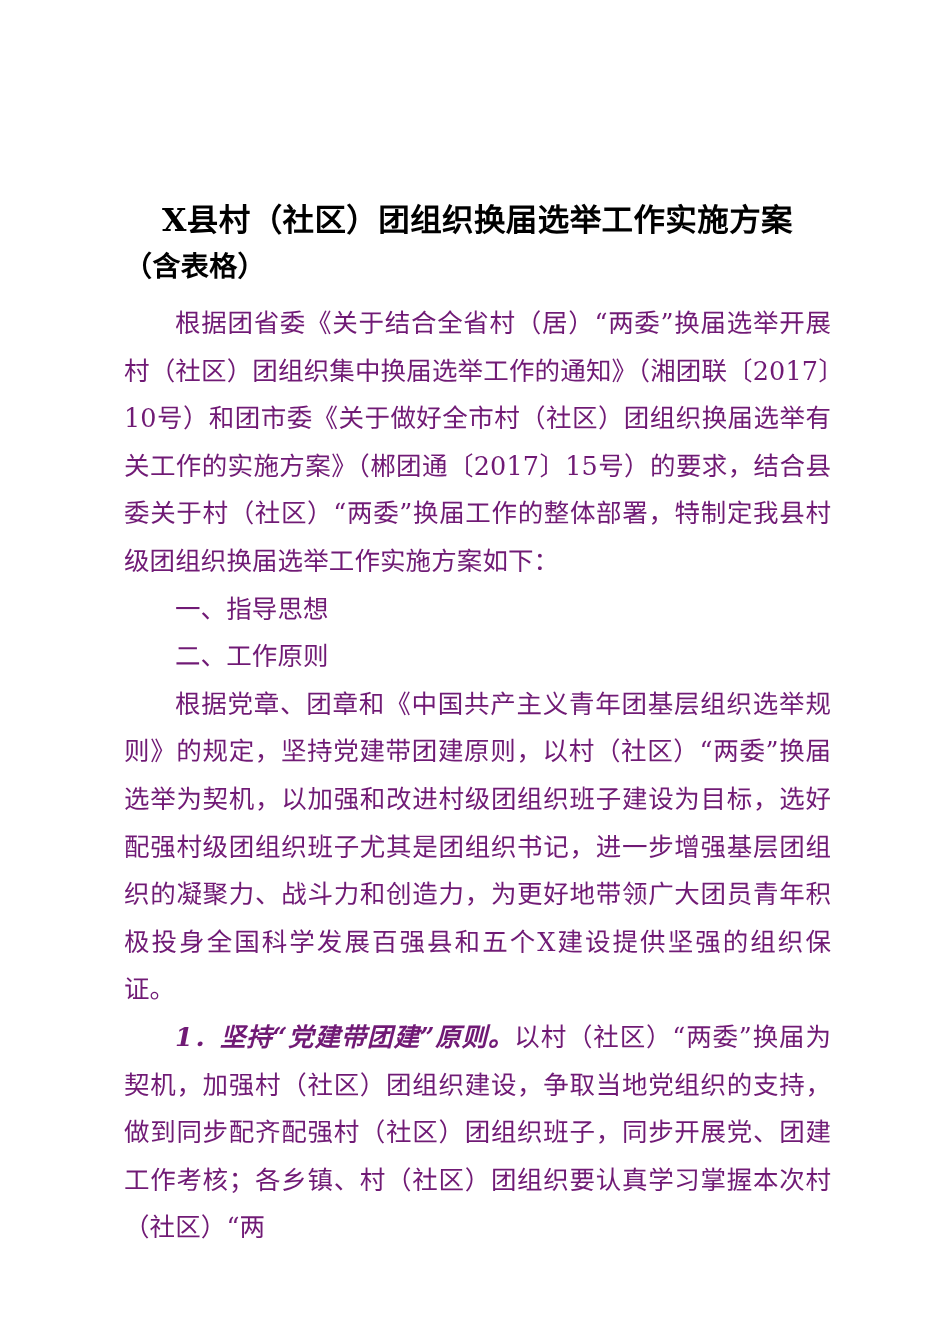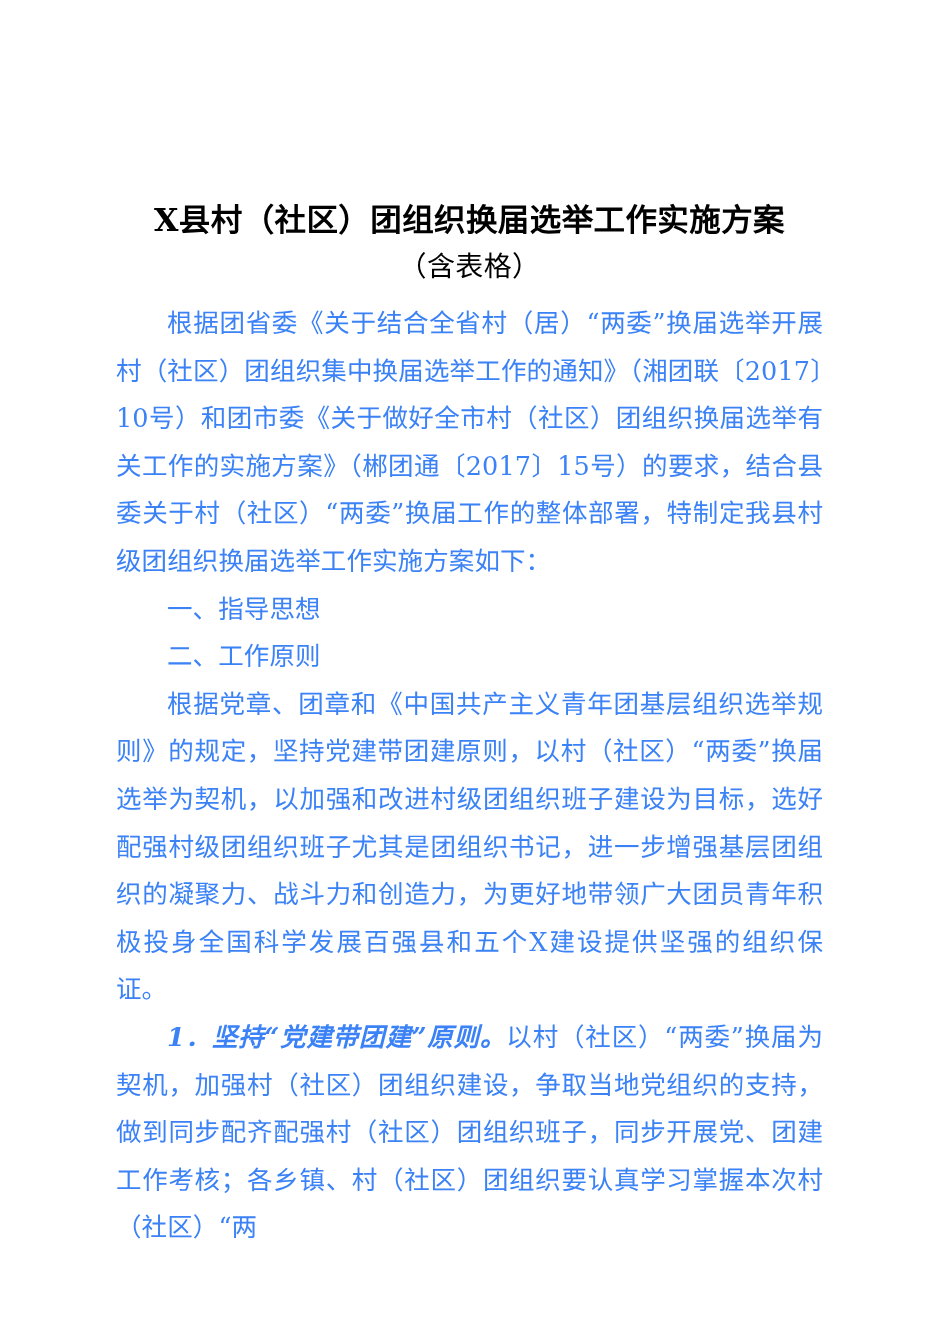--- a/index.html
+++ b/index.html
@@ -22,63 +22,62 @@
     width: 950px;
     height: 1344px;
     box-sizing: border-box;
     padding: 0;
     background: #ffffff;
   }
 
   
   .content {
     position: absolute;
-    left: 116px;
+    left: 124px;
     top: 0;
     width: 707px;
   }
 
   
   .title-block {
     padding-top: 196px;
   }
   .doc-title {
     font-family: "DejaVu Serif", "Liberation Serif", serif;
     font-weight: 700;
     font-size: 31.5px;
     line-height: 47px;
     text-align: center;
     letter-spacing: 0.4px;
     white-space: nowrap;
     color: #000;
   }
   .doc-subtitle {
     font-family: "DejaVu Serif", "Liberation Serif", serif;
-    font-weight: 400;
+    font-weight: 700;
     font-size: 28px;
     line-height: 47px;
-    text-align: center;
     letter-spacing: 0.4px;
     color: #000;
   }
 
   
   .body-block {
     margin-top: 10px;
   }
 
   p.para {
     margin: 0;
     font-size: 25.5px;
     line-height: 47.6px;
     text-align: justify;
     text-align-last: left;
     text-justify: inter-ideograph;
     letter-spacing: 0.1px;
-    color: #3b82f6;
+    color: #701a75;
     word-break: break-all;
   }
   p.para.indent {
     text-indent: 51px;    
   }
   p.para.heading {
     text-indent: 51px;
   }
   .bold-run {
     font-weight: 700;

